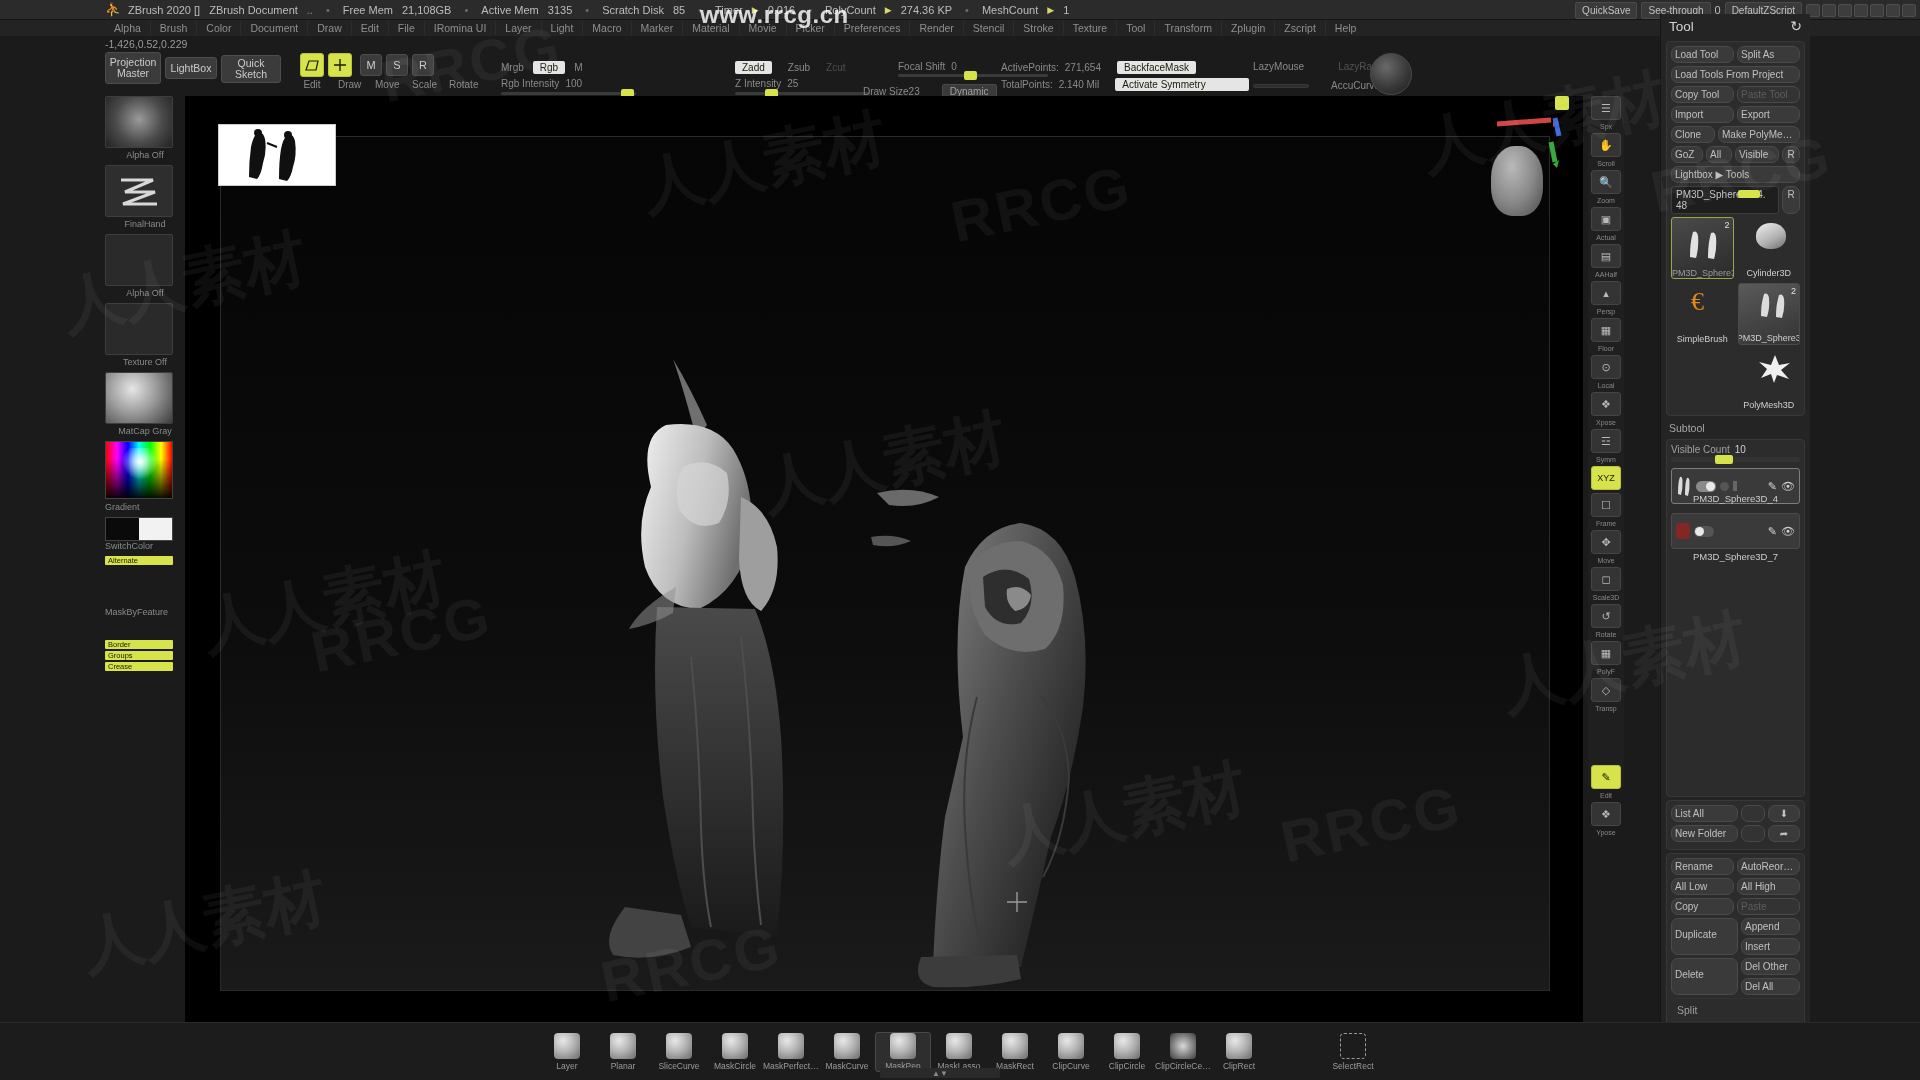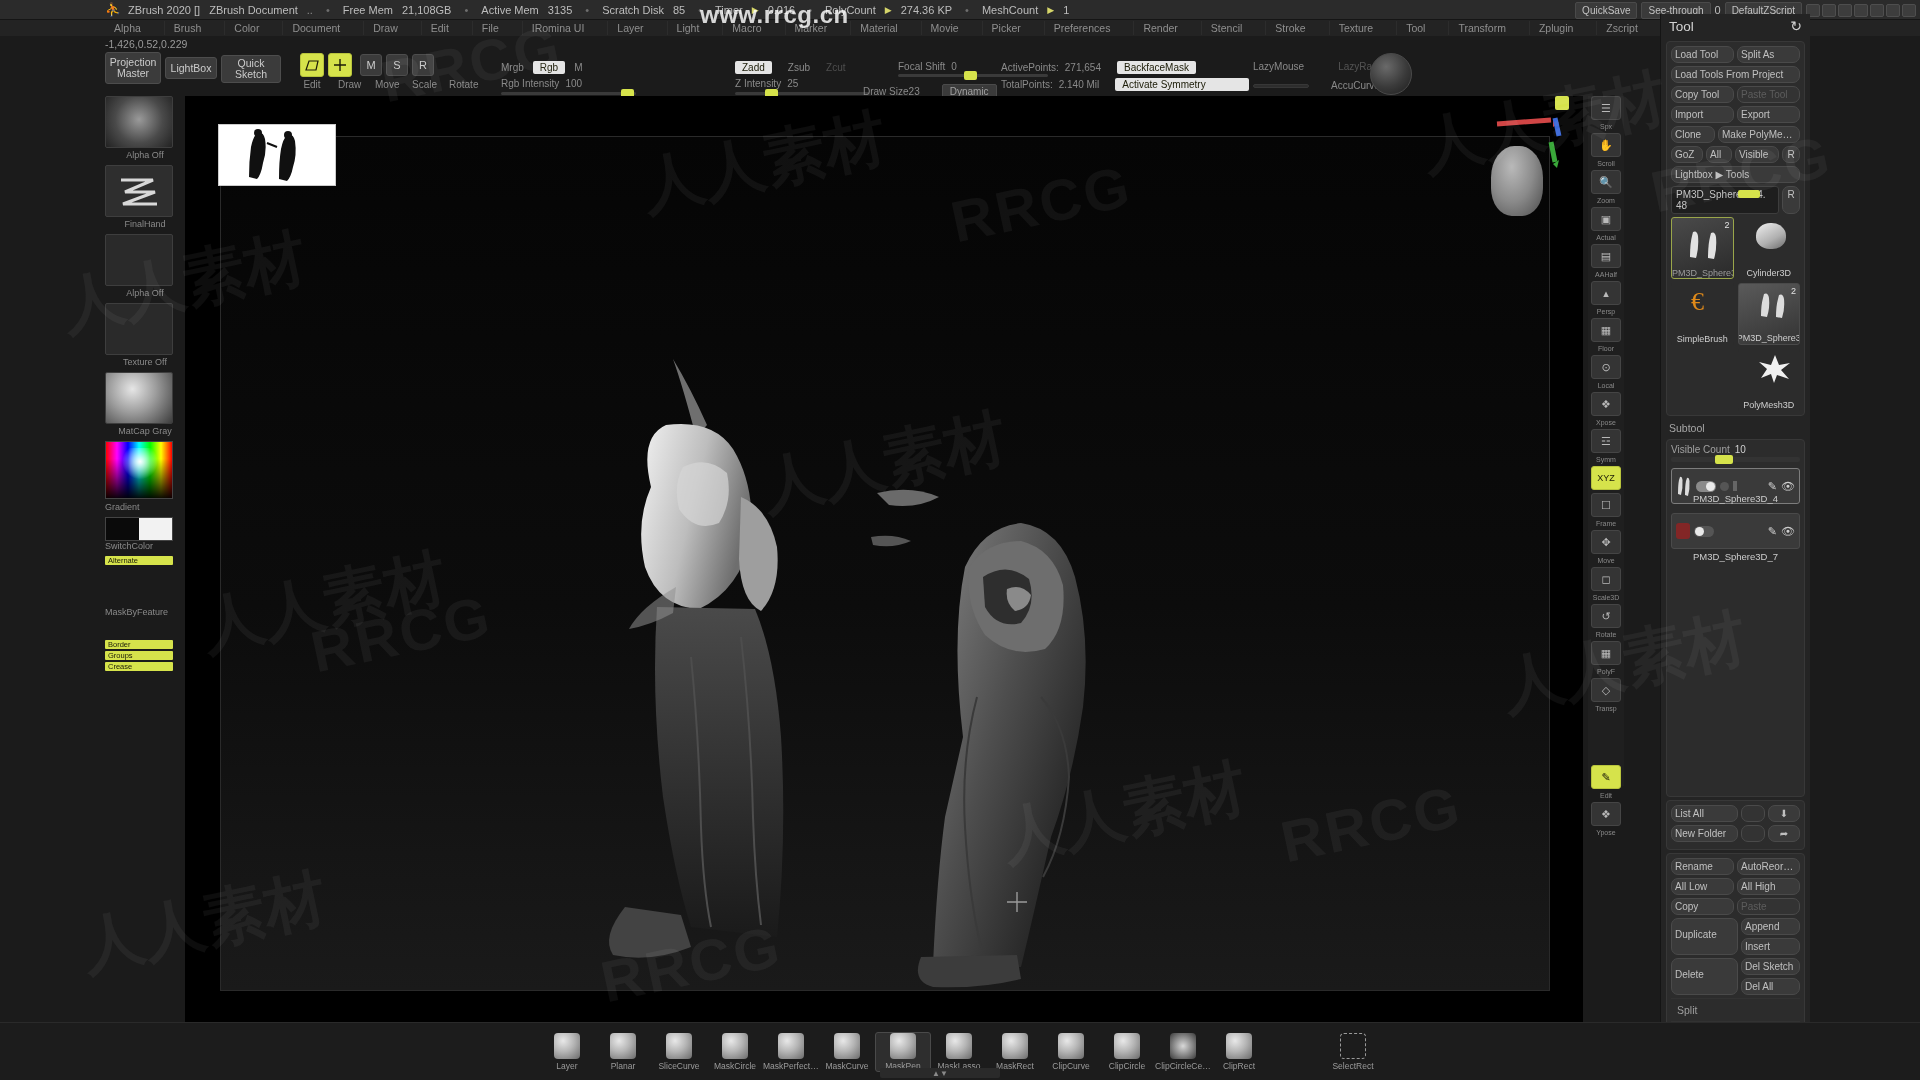--- a/index.html
+++ b/index.html
@@ -24,21 +24,21 @@
   .tri{color:#d6d66a;font-size:9px;}
   #titlebar .tb-right{position:absolute;right:4px;top:0;height:20px;display:flex;align-items:center;gap:4px;margin-left:27px;}
   .tb-btn{background:#3a3a3a;border:1px solid #4a4a4a;border-radius:2px;
           padding:2px 6px;font-size:10px;color:#c2c2c2;white-space:nowrap;}
   .tb-icons{display:flex;gap:2px;align-items:center;}
   .tb-ico{width:14px;height:13px;background:#3d3d3d;border:1px solid #4e4e4e;border-radius:2px;}
 
   
   #menubar{
     position:absolute; left:0; top:20px; width:1920px; height:16px;
-    background:#232323; display:flex; align-items:center; padding-left:105px; gap:14px;
+    background:#232323; display:flex; align-items:center; padding-left:105px; gap:0px;
   }
   .menu-item{
     font-size:10.5px;color:#8f8f8f;padding:1px 9px;
     border-left:1px solid #2c2c2c;white-space:nowrap;
   }
   .menu-item:first-child{border-left:none;}
 
   
   #coordline{position:absolute;left:105px;top:38px;font-size:10.5px;color:#9a9a9a;}
 
@@ -646,21 +646,21 @@
     <div class="tp-row">
       <span class="tp-btn" style="line-height:28px;">Duplicate</span>
       <span style="flex:1;display:flex;flex-direction:column;gap:3px;">
         <span class="tp-btn">Append</span>
         <span class="tp-btn">Insert</span>
       </span>
     </div>
     <div class="tp-row">
       <span class="tp-btn" style="line-height:28px;">Delete</span>
       <span style="flex:1;display:flex;flex-direction:column;gap:3px;">
-        <span class="tp-btn">Del Sketch</span>
+        <span class="tp-btn">Del Other</span>
         <span class="tp-btn">Del All</span>
       </span>
     </div>
     <div class="stack-row">Split</div>
     <div class="stack-row">Merge</div>
     <div class="stack-row">Boolean</div>
     <div class="stack-row">Remesh</div>
 
   </div>
 

